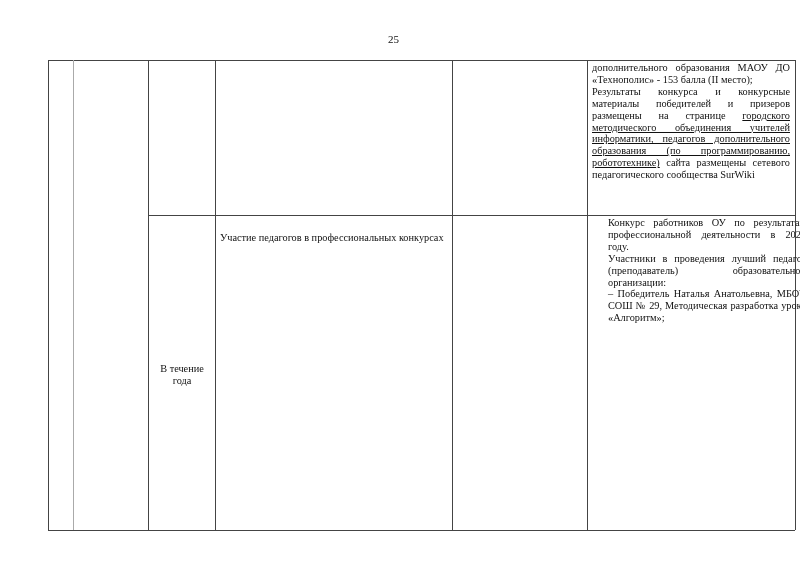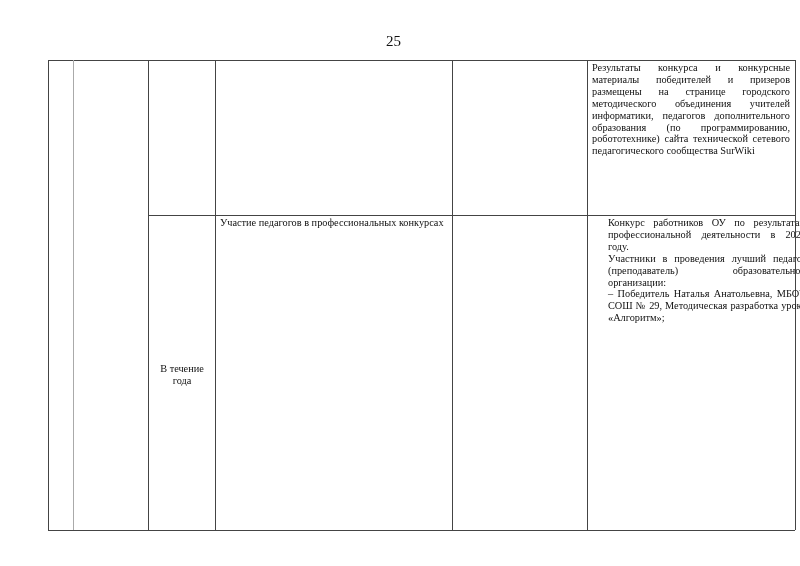--- a/index.html
+++ b/index.html
@@ -1,26 +1,26 @@
 <!DOCTYPE html>
 <html><head>
   <meta charset="utf-8">
   <style>
     html, body { margin: 0; padding: 0; background: #ffffff; }
     body { width: 800px; height: 566px; position: relative; overflow: hidden;
            font-family: "Liberation Serif", "DejaVu Serif", serif; color: #111; }
     .page-number { position: absolute; top: 33px; left: 0; width: 787px; text-align: center;
-                   font-size: 15px; }
+                   font-size: 11px; }
     .vline { position: absolute; top: 60px; height: 470px; width: 0; border-left: 1.3px solid #444; }
     .vline.light { border-left-color: #aaa; }
     .hline { position: absolute; height: 0; border-top: 1.3px solid #444; }
     .cell-text { position: absolute; font-size: 10.3px; line-height: 11.9px; text-align: justify;
                  text-align-last: left; }
     .cell-text p { margin: 0; }
-    .u { }
+    .u { text-decoration: underline; }
     .center { text-align: center; text-align-last: center; }
   </style>
 </head>
 <body>
 
 <div>
   <div class="page-number">25</div>
 
   <div>
 
@@ -30,28 +30,29 @@
     <div class="vline light" style="left:73px;"></div>
     <div class="vline" style="left:148px;"></div>
     <div class="vline" style="left:215px;"></div>
     <div class="vline" style="left:452px;"></div>
     <div class="vline" style="left:587px;"></div>
     <div class="vline" style="left:795px;"></div>
 
     <div class="hline" style="top:215px; left:148px; width:647px;"></div>
 
     <div class="cell-text" style="left:592px; top:62px; width:198px;">
-      <p><span>Результаты конкурса и конкурсные материалы победителей и призеров размещены на странице</span> <span class="u">городского методического объединения учителей информатики, педагогов дополнительного образования (по программированию, робототехнике)</span> <span>сайта технической сетевого педагогического сообщества SurWiki</span></p>
+      <p>дополнительного образования МАОУ ДО «Технополис» - 153 балла (II место);</p>
+      <p><span>Результаты конкурса и конкурсные материалы победителей и призеров размещены на странице</span> <span class="u">городского методического объединения учителей информатики, педагогов дополнительного образования (по программированию, робототехнике)</span> <span>сайта размещены сетевого педагогического сообщества SurWiki</span></p>
     </div>
 
     <div class="cell-text center" style="left:152px; top:363px; width:60px;">
       <p>В течение года</p>
     </div>
 
-    <div class="cell-text" style="left:220px; top:217px; width:226px;">
+    <div class="cell-text" style="left:220px; top:232px; width:226px;">
       <p>Участие педагогов в профессиональных конкурсах</p>
     </div>
 
     <div class="cell-text" style="left:608px; top:217px; width:198px;">
       <p>Конкурс работников ОУ по результатам профессиональной деятельности в 2022 году.</p>
       <p>Участники в проведения лучший педагог (преподаватель) образовательной организации:</p>
       <p>– Победитель Наталья Анатольевна, МБОУ СОШ № 29, Методическая разработка урока «Алгоритм»;</p>
     </div>
   </div>
 </div>

